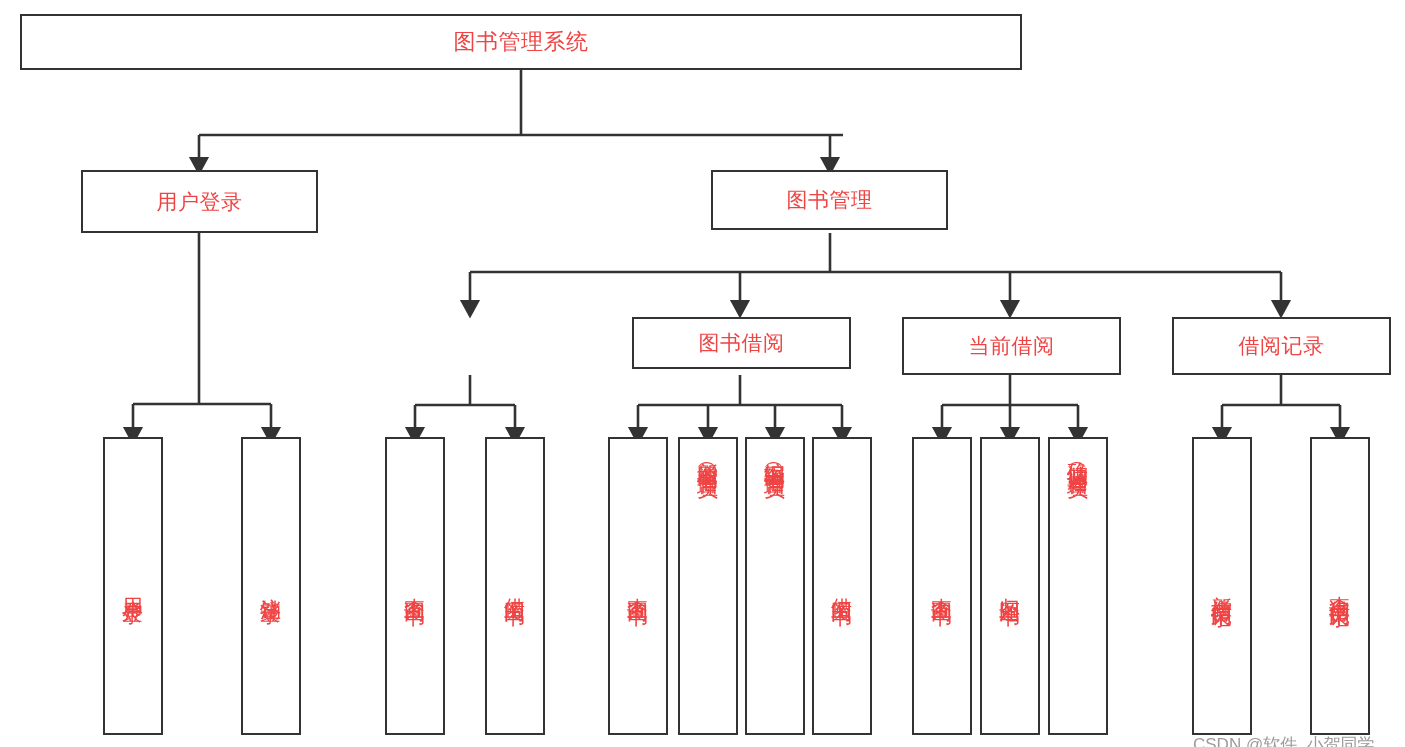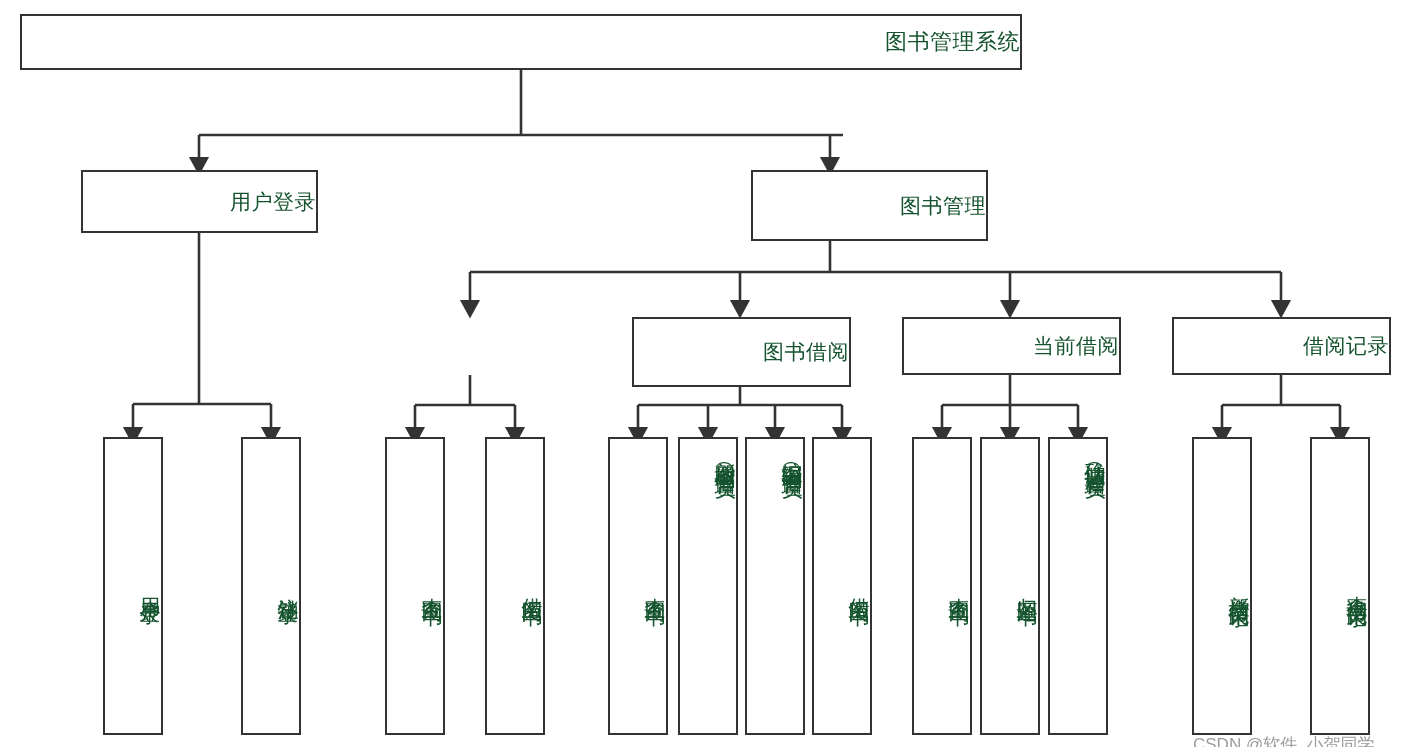--- a/index.html
+++ b/index.html
@@ -26,22 +26,22 @@
     height: 747px;
     pointer-events: none;
   }
   .node {
     position: absolute;
     box-sizing: border-box;
     border: 2.5px solid #333333;
     background: #ffffff;
     display: flex;
     align-items: center;
-    justify-content: flex-end;
-    color: #14532d;
+    justify-content: center;
+    color: #ef4444;
     z-index: 2;
   }
   .node .label {
     display: block;
     line-height: 1.22;
     letter-spacing: 0.5px;
     white-space: nowrap;
   }
   .node.horiz .label {
     font-size: 21px;
@@ -130,25 +130,25 @@
     </g>
   </svg>
 
   <div class="node root horiz" style="left:20px; top:14px; width:1002px; height:56px;">
     <span class="label">图书管理系统</span>
   </div>
 
   <div class="node horiz" style="left:81px; top:170px; width:237px; height:63px;">
     <span class="label">用户登录</span>
   </div>
-  <div class="node horiz" style="left:711px; top:170px; width:237px; height:71px;margin-left:40px;">
+  <div class="node horiz" style="left:711px; top:170px; width:237px; height:60px;">
     <span class="label">图书管理</span>
   </div>
 
-  <div class="node horiz" style="left:632px; top:317px; width:219px; height:70px;">
+  <div class="node horiz" style="left:632px; top:317px; width:219px; height:52px;">
     <span class="label">图书借阅</span>
   </div>
   <div class="node horiz" style="left:1172px; top:317px; width:219px; height:58px;">
     <span class="label">借阅记录</span>
   </div>
   <div class="node horiz" style="left:902px; top:317px; width:219px; height:58px;">
     <span class="label">当前借阅</span>
   </div>
 
   <div class="node vert vcenter" style="left:103px; top:437px; width:60px; height:298px;">

